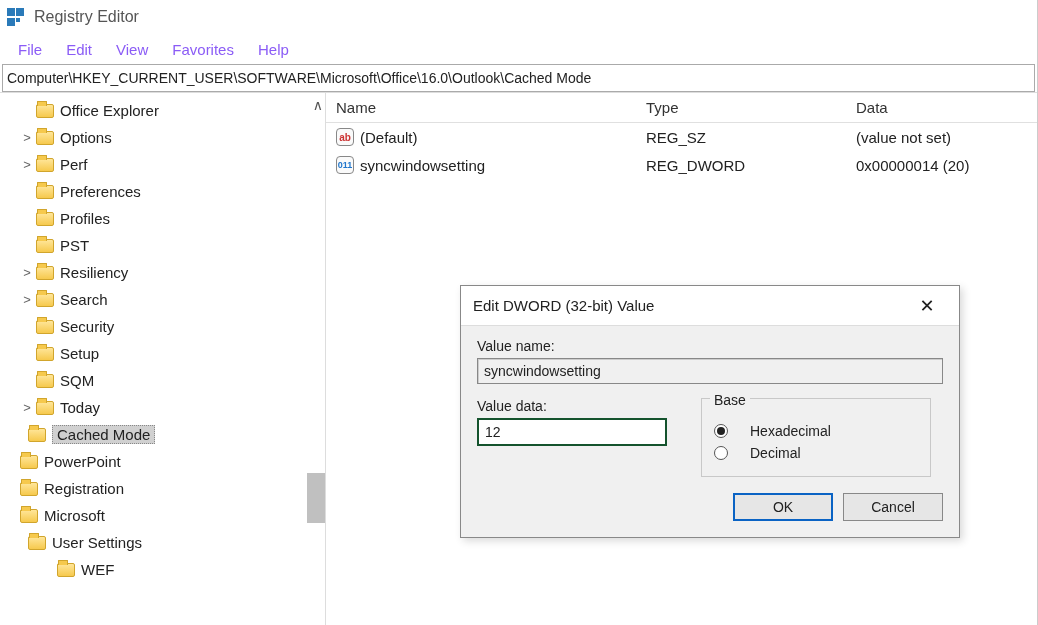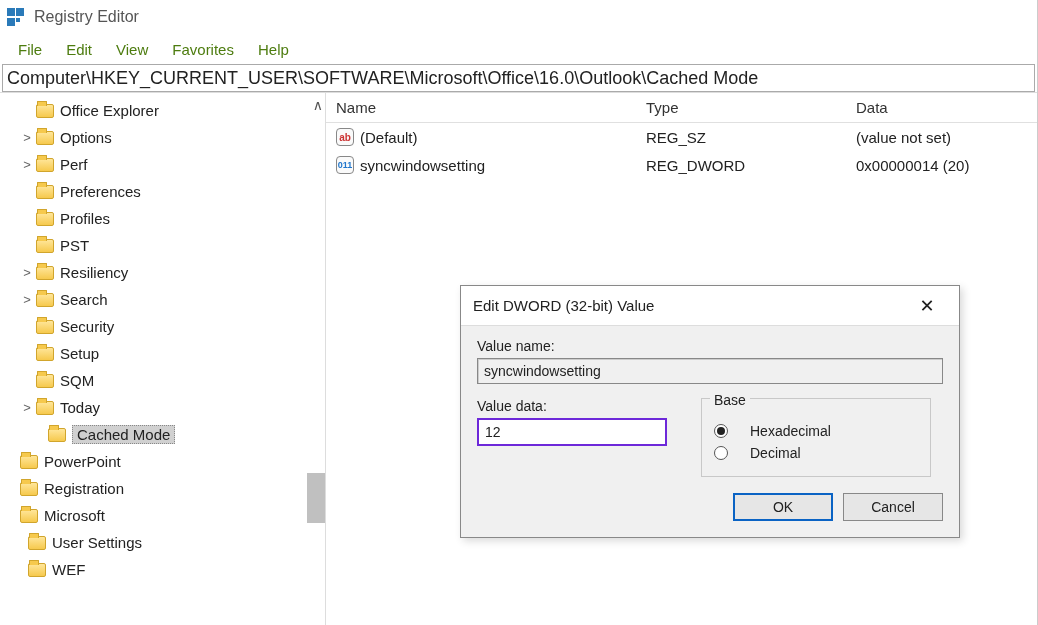--- a/index.html
+++ b/index.html
@@ -11,25 +11,25 @@
   .app-icon { width: 20px; height: 20px; display: flex; flex-wrap: wrap; gap: 1px; padding: 1px; margin-right: 8px; }
   .app-icon span { background: #2a7ab9; }
   .app-icon .b1 { width:8px; height:8px; }
   .app-icon .b2 { width:8px; height:8px; }
   .app-icon .b3 { width:8px; height:8px; }
   .app-icon .b4 { width:4px; height:4px; }
   .title-text { color: #555; font-size: 16px; }
 
   
   .menubar { height: 30px; display: flex; align-items: center; padding: 0 6px; gap: 0; }
-  .menubar .mitem { padding: 4px 12px; color: #4d7c0f; cursor: default; }
+  .menubar .mitem { padding: 4px 12px; color: #8b5cf6; cursor: default; }
 
   
   .addrbar { height: 28px; border: 1px solid #aaa; margin: 0 2px; display: flex; align-items: center; padding: 0 4px; background: #fff; }
-  .addrbar span { font-size: 18px; white-space: nowrap; }
+  .addrbar span { font-size: 14px; white-space: nowrap; }
 
   
   .main { display: flex; height: calc(625px - 34px - 30px - 28px); border-top: 1px solid #ddd; }
   .tree { width: 326px; border-right: 1px solid #ddd; position: relative; overflow: hidden; }
   .tree-inner { padding: 4px 0 4px 0; }
   .tree-scroll-ch { position: absolute; right: 2px; top: 4px; color: #555; font-size: 14px; }
   .tree-scroll-thumb { position: absolute; right: 0; width: 18px; height: 50px; background: #c0c0c0; top: 380px; }
 
   .tree-row { display: flex; align-items: center; height: 27px; padding-left: 2px; cursor: default; white-space: nowrap; }
   .expander { width: 14px; text-align: center; color: #666; font-size: 13px; display: inline-block; }
@@ -50,21 +50,21 @@
 
   
   .dialog { position: absolute; left: 460px; top: 285px; width: 500px; background: #f0f0f0; border: 1px solid #888; box-shadow: 3px 3px 8px rgba(0,0,0,0.15); }
   .dlg-title { height: 40px; background: #fff; border-bottom: 1px solid #ddd; display:flex; align-items:center; padding: 0 12px; font-size:15px; }
   .dlg-close { margin-left: auto; font-size: 18px; font-family: Arial; width: 40px; text-align: center; cursor: default; }
   .dlg-body { padding: 12px 16px 16px 16px; }
   .dlg-label { font-size: 14px; margin-bottom: 4px; }
   .dlg-ro-input { width: 100%; height: 26px; background:#f0f0f0; border:1px solid #888; padding: 0 6px; display:flex; align-items:center; font-size:14px; margin-bottom: 14px; box-shadow: inset 1px 1px 0 #ccc; }
   .dlg-row { display:flex; gap: 24px; }
   .dlg-col-left { width: 200px; }
-  .dlg-input { width: 190px; height: 28px; border: 2px solid #6d28d9; padding: 0 6px; font-size:14px; display:flex; align-items:center; background:#fff; }
+  .dlg-input { width: 190px; height: 28px; border: 2px solid #14532d; padding: 0 6px; font-size:14px; display:flex; align-items:center; background:#fff; }
   .fieldset { border:1px solid #c8c8c8; padding: 6px 12px 10px 12px; width: 230px; }
   .fieldset-legend { font-size:14px; padding: 0 4px; margin-left: -4px; background:#f0f0f0; position: relative; top:-14px; display:inline-block; }
   .radio-row { display:flex; align-items:center; gap:22px; font-size:14px; margin-top:-4px; height:26px; }
   .radio { width:14px; height:14px; border:1px solid #555; border-radius:50%; display:flex; align-items:center; justify-content:center; background:#fff; }
   .radio.checked::after { content:""; width:8px; height:8px; background:#222; border-radius:50%; }
   .dlg-buttons { display:flex; justify-content:flex-end; gap:10px; margin-top: 16px; }
   .btn { width: 100px; height: 28px; border:1px solid #888; background:#e6e6e6; display:flex; align-items:center; justify-content:center; font-size:14px; cursor:default; }
   .btn.primary { border:2px solid #0a63c4; }
 </style>
 </head>
@@ -151,21 +151,21 @@
           <div class="tree-row" style="padding-left: 20px;">
             <span class="expander"></span>
             <span class="folder-icon"></span>
             <span>SQM</span>
           </div>
           <div class="tree-row" style="padding-left: 20px;">
             <span class="expander">&gt;</span>
             <span class="folder-icon"></span>
             <span>Today</span>
           </div>
-          <div class="tree-row" style="padding-left: 32px;">
+          <div class="tree-row" style="padding-left: 12px;">
             <span class="expander"></span>
             <span class="folder-icon"></span>
             <span class="selected-label">Cached Mode</span>
           </div>
           <div class="tree-row" style="padding-left: 4px;">
             <span class="expander"></span>
             <span class="folder-icon"></span>
             <span>PowerPoint</span>
           </div>
           <div class="tree-row" style="padding-left: 4px;">
@@ -176,21 +176,21 @@
           <div class="tree-row" style="padding-left: 4px;">
             <span class="expander"></span>
             <span class="folder-icon"></span>
             <span>Microsoft</span>
           </div>
           <div class="tree-row" style="padding-left: 12px;">
             <span class="expander"></span>
             <span class="folder-icon"></span>
             <span>User Settings</span>
           </div>
-          <div class="tree-row" style="padding-left: 12px;">
+          <div class="tree-row" style="padding-left: 12px; margin-left: 29px;">
             <span class="expander"></span>
             <span class="folder-icon"></span>
             <span>WEF</span>
           </div>
         </div>
       <span class="tree-scroll-ch">∧</span>
       <div class="tree-scroll-thumb"></div>
     </div>
 
     <div class="list">

